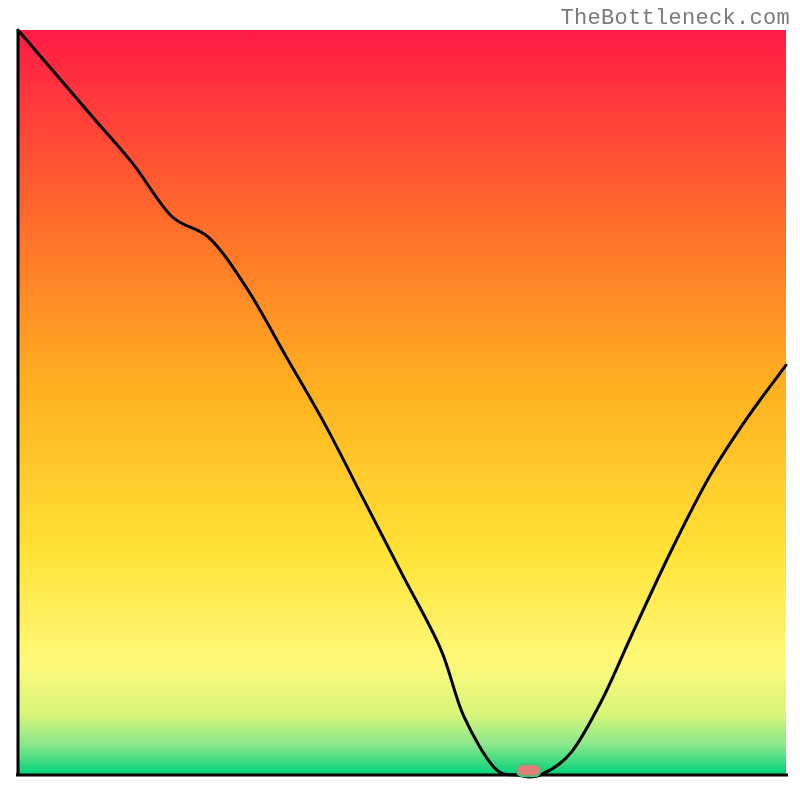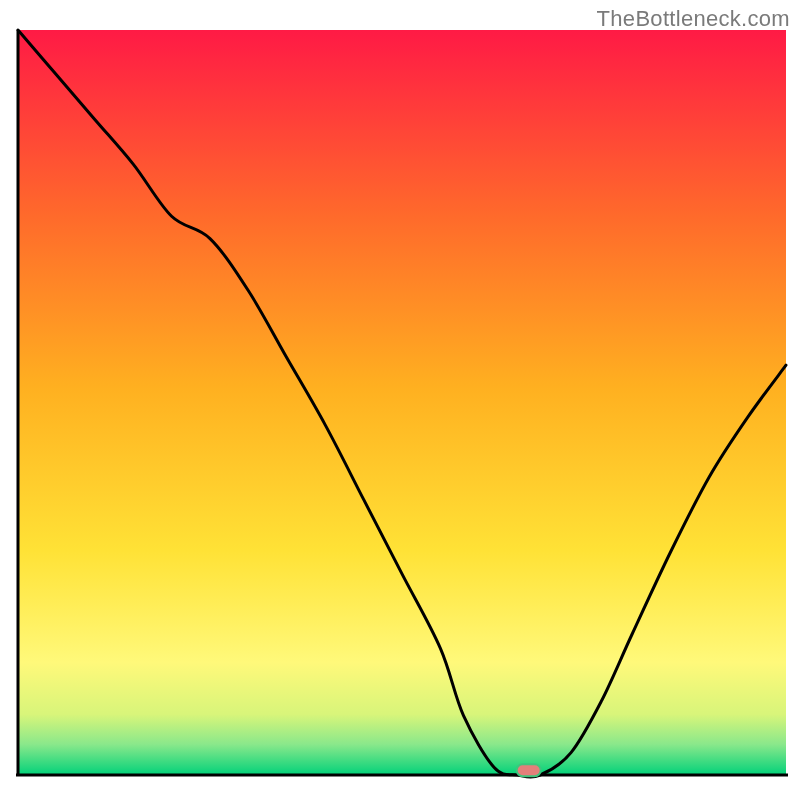--- a/index.html
+++ b/index.html
@@ -18,20 +18,21 @@
   }
   .watermark {
     position: absolute;
     top: 6px;
     right: 10px;
     font-size: 22px;
     color: #7a7a7a;
     font-weight: 400;
     letter-spacing: 0.3px;
     z-index: 4;
+    font-family: Liberation Mono, monospace;
   }
   svg.chart {
     position: absolute;
     top: 0;
     left: 0;
   }
 </style>
 </head>
 <body>
 

